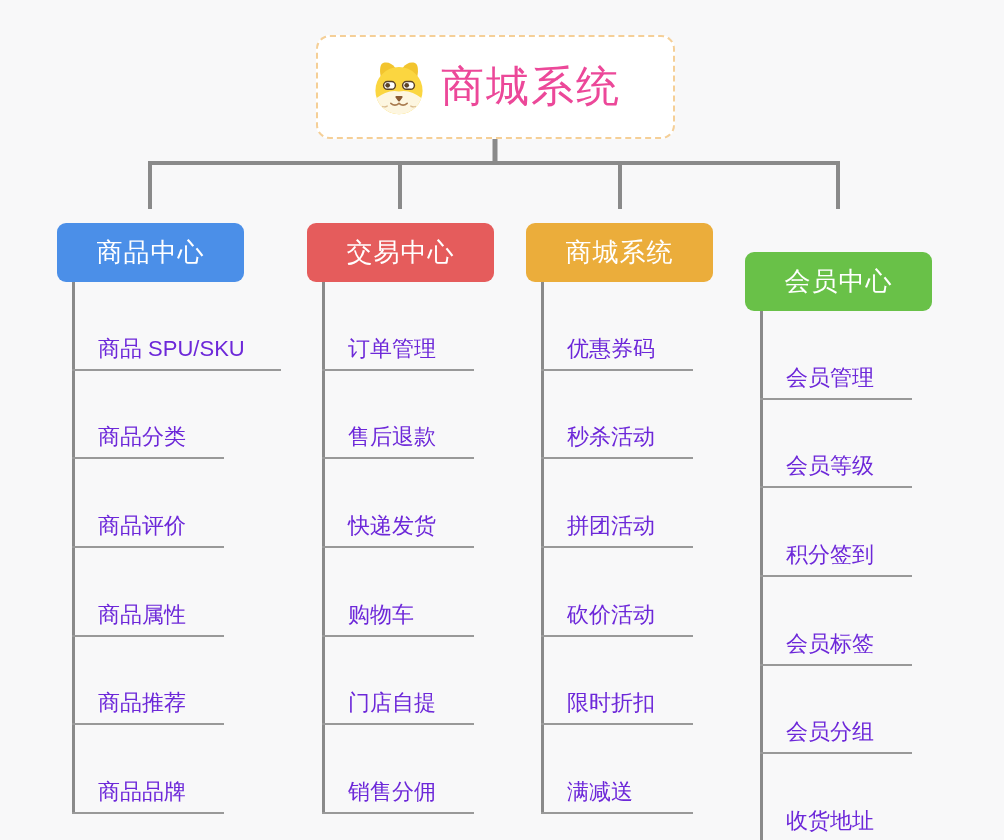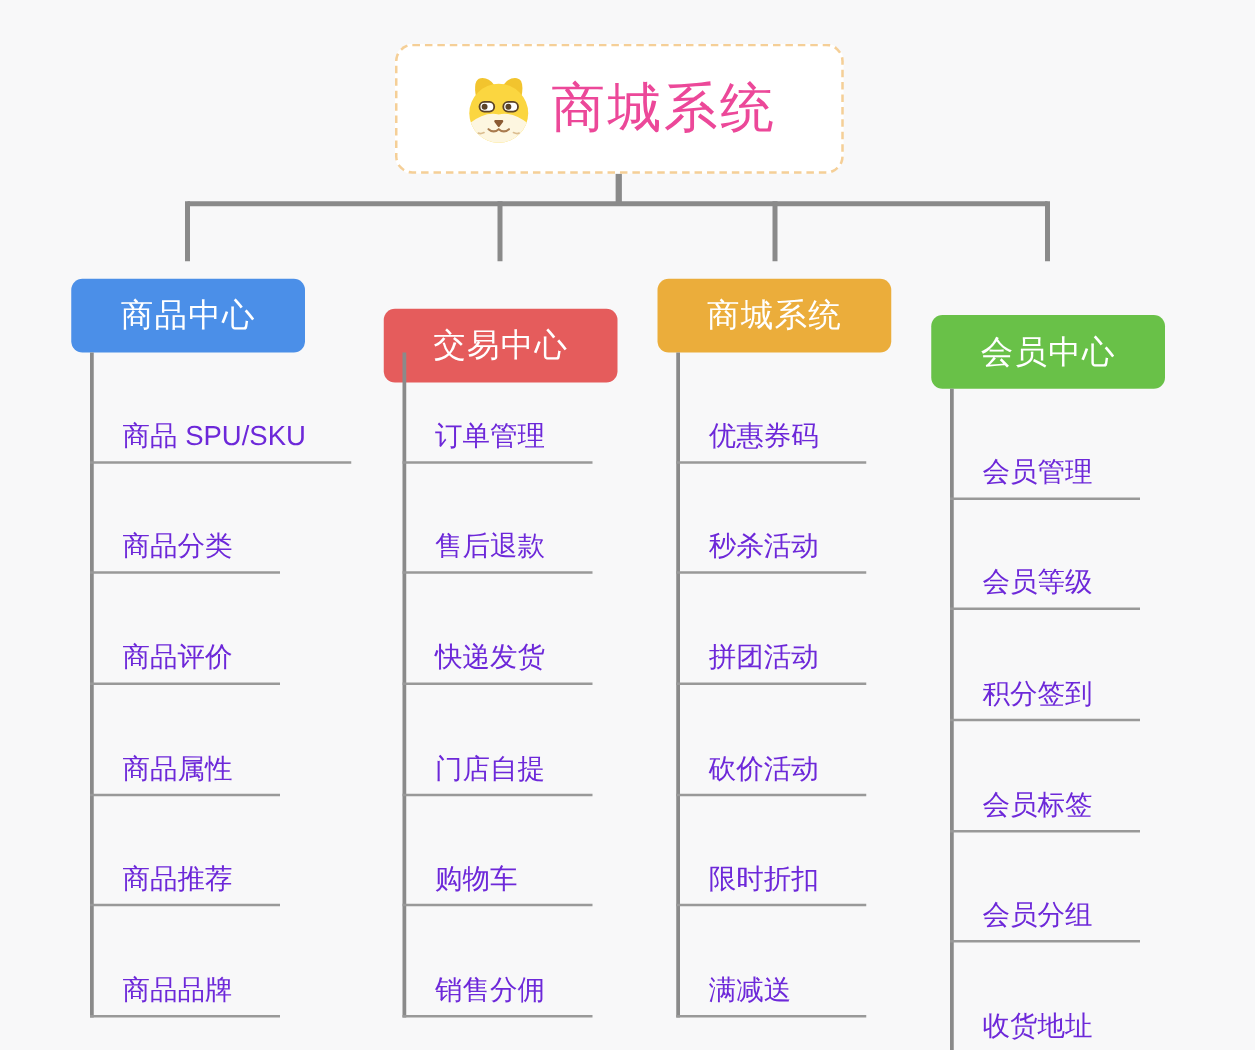--- a/index.html
+++ b/index.html
@@ -96,28 +96,28 @@
       <div class="topic-item">商品 SPU/SKU</div>
       <div class="topic-item">商品分类</div>
       <div class="topic-item">商品评价</div>
       <div class="topic-item">商品属性</div>
       <div class="topic-item">商品推荐</div>
       <div class="topic-item">商品品牌</div>
     </div>
   </div>
 
   <div class="branch-col col-1">
-    <div class="branch-header" style="background-color: rgb(229, 92, 92); margin-top: 24px;">交易中心</div>
+    <div class="branch-header" style="background-color: rgb(229, 92, 92);">交易中心</div>
     <div class="trunk"></div>
     <div class="items">
       <div class="topic-item">订单管理</div>
       <div class="topic-item">售后退款</div>
       <div class="topic-item">快递发货</div>
+      <div class="topic-item">购物车</div>
       <div class="topic-item">门店自提</div>
-      <div class="topic-item">购物车</div>
       <div class="topic-item">销售分佣</div>
     </div>
   </div>
 
   <div class="branch-col col-2">
     <div class="branch-header" style="background-color: rgb(235, 173, 59);">商城系统</div>
     <div class="trunk"></div>
     <div class="items">
       <div class="topic-item">优惠券码</div>
       <div class="topic-item">秒杀活动</div>

